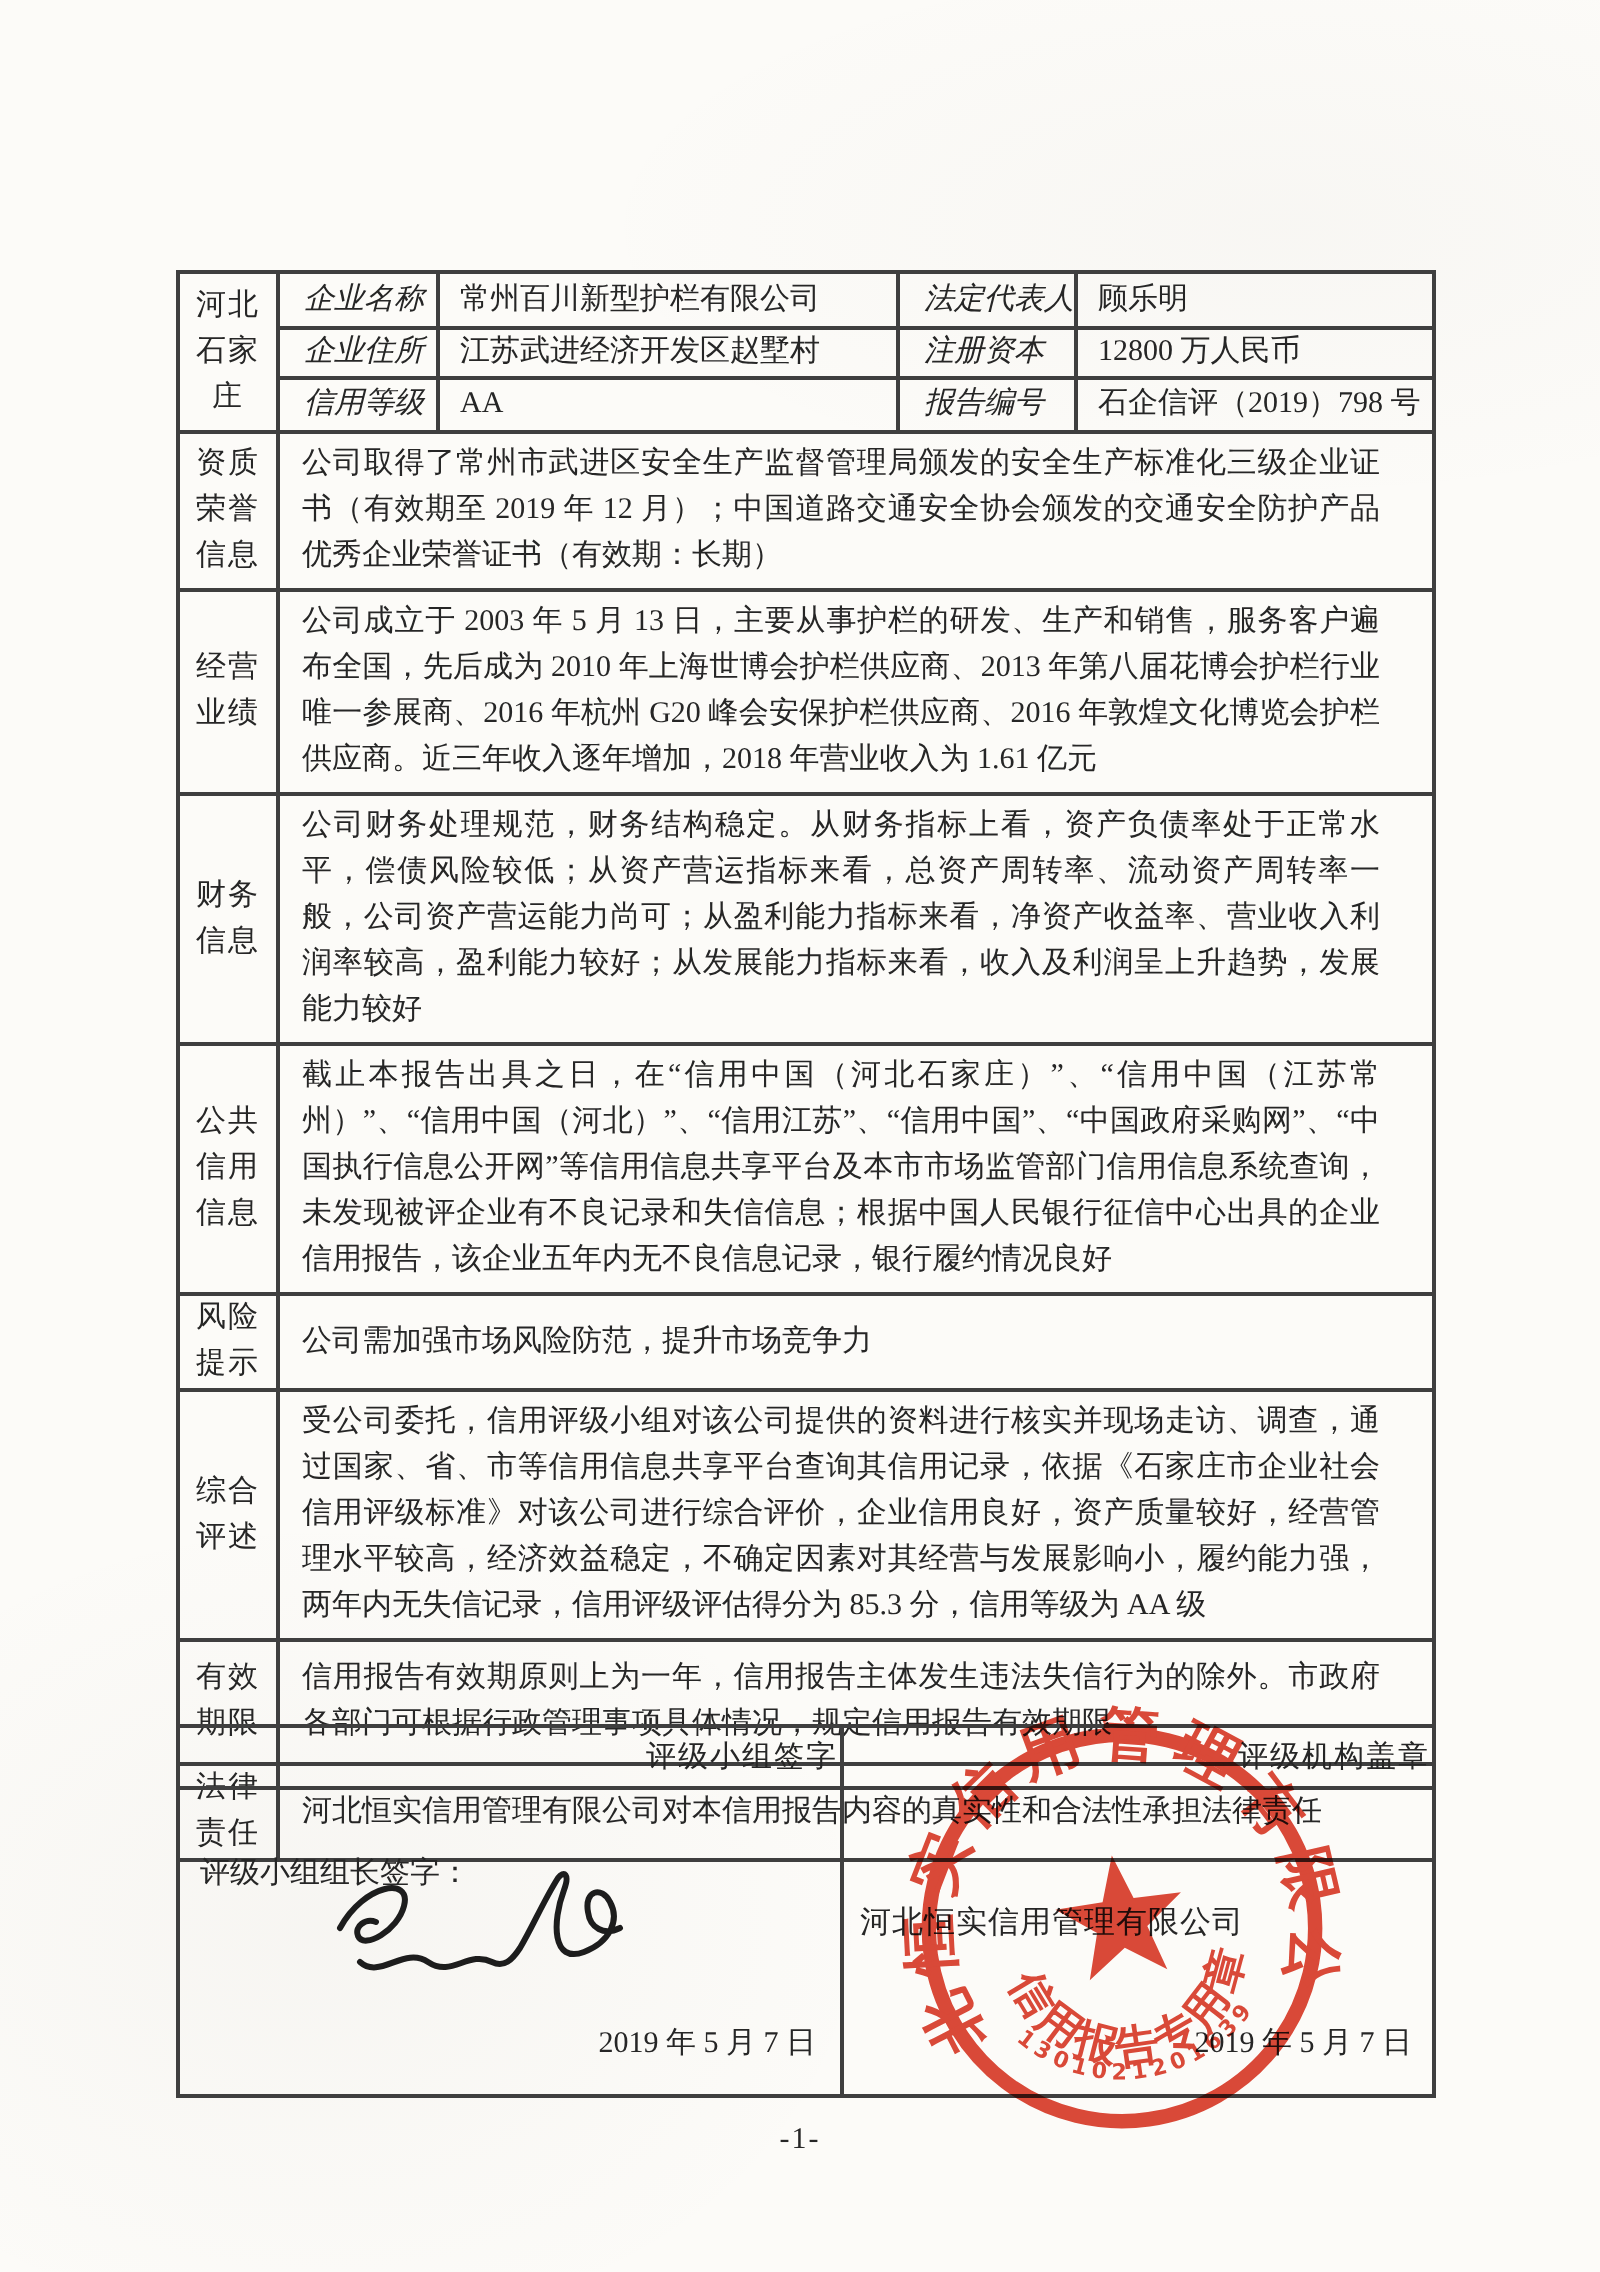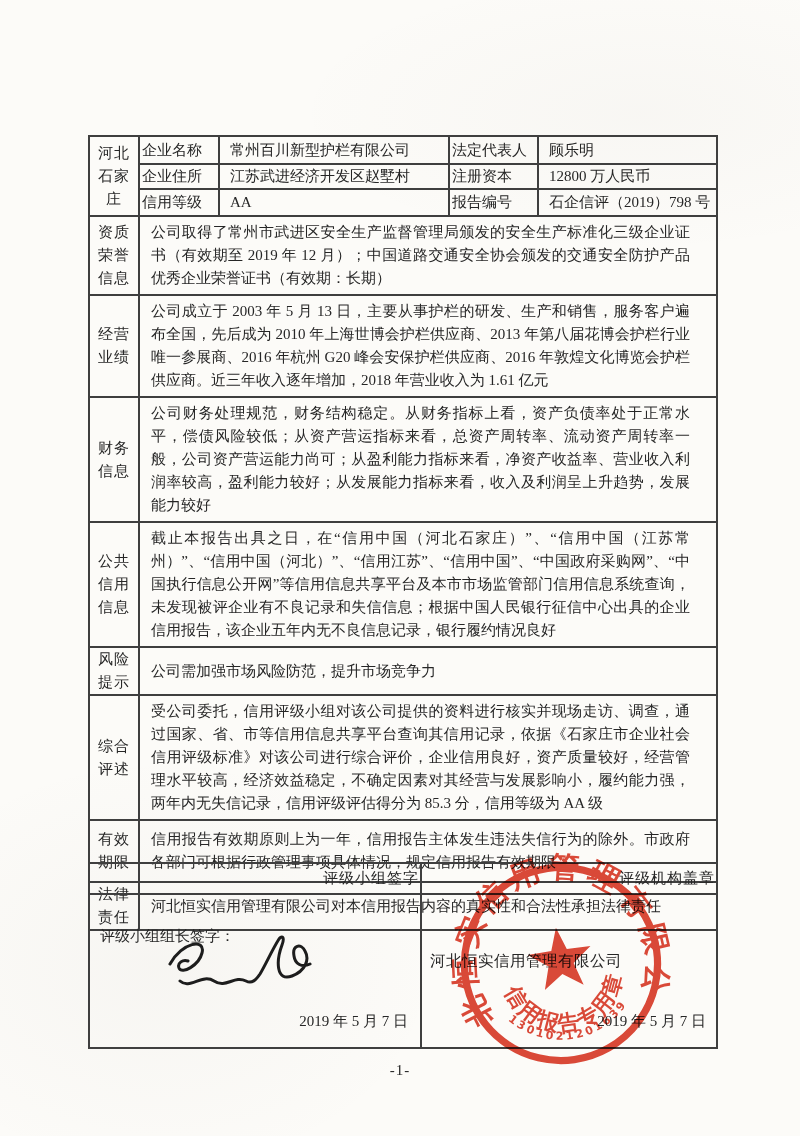--- a/index.html
+++ b/index.html
@@ -31,21 +31,21 @@
   table.rpt td{
     border:2px solid #3f3f3f;
     font-size:15px; line-height:23px;
     vertical-align:middle;
     color:#262626;
   }
   td.seclab{
     text-align:center; padding:0 2px;
     line-height:22px; letter-spacing:1px;
   }
-  td.flab{ padding:0 0 0 2px; }
+  td.flab{ padding:0 0 0 12px;font-style:italic; }
   td.fval{ padding:0 0 0 10px; }
   td.content{
     padding:4px 26px 4px 11px;
     text-align:justify;
   }
   table.sig{
     position:absolute; left:88px; top:862px;
     width:628px; border-collapse:collapse; table-layout:fixed;
   }
   table.sig td{

